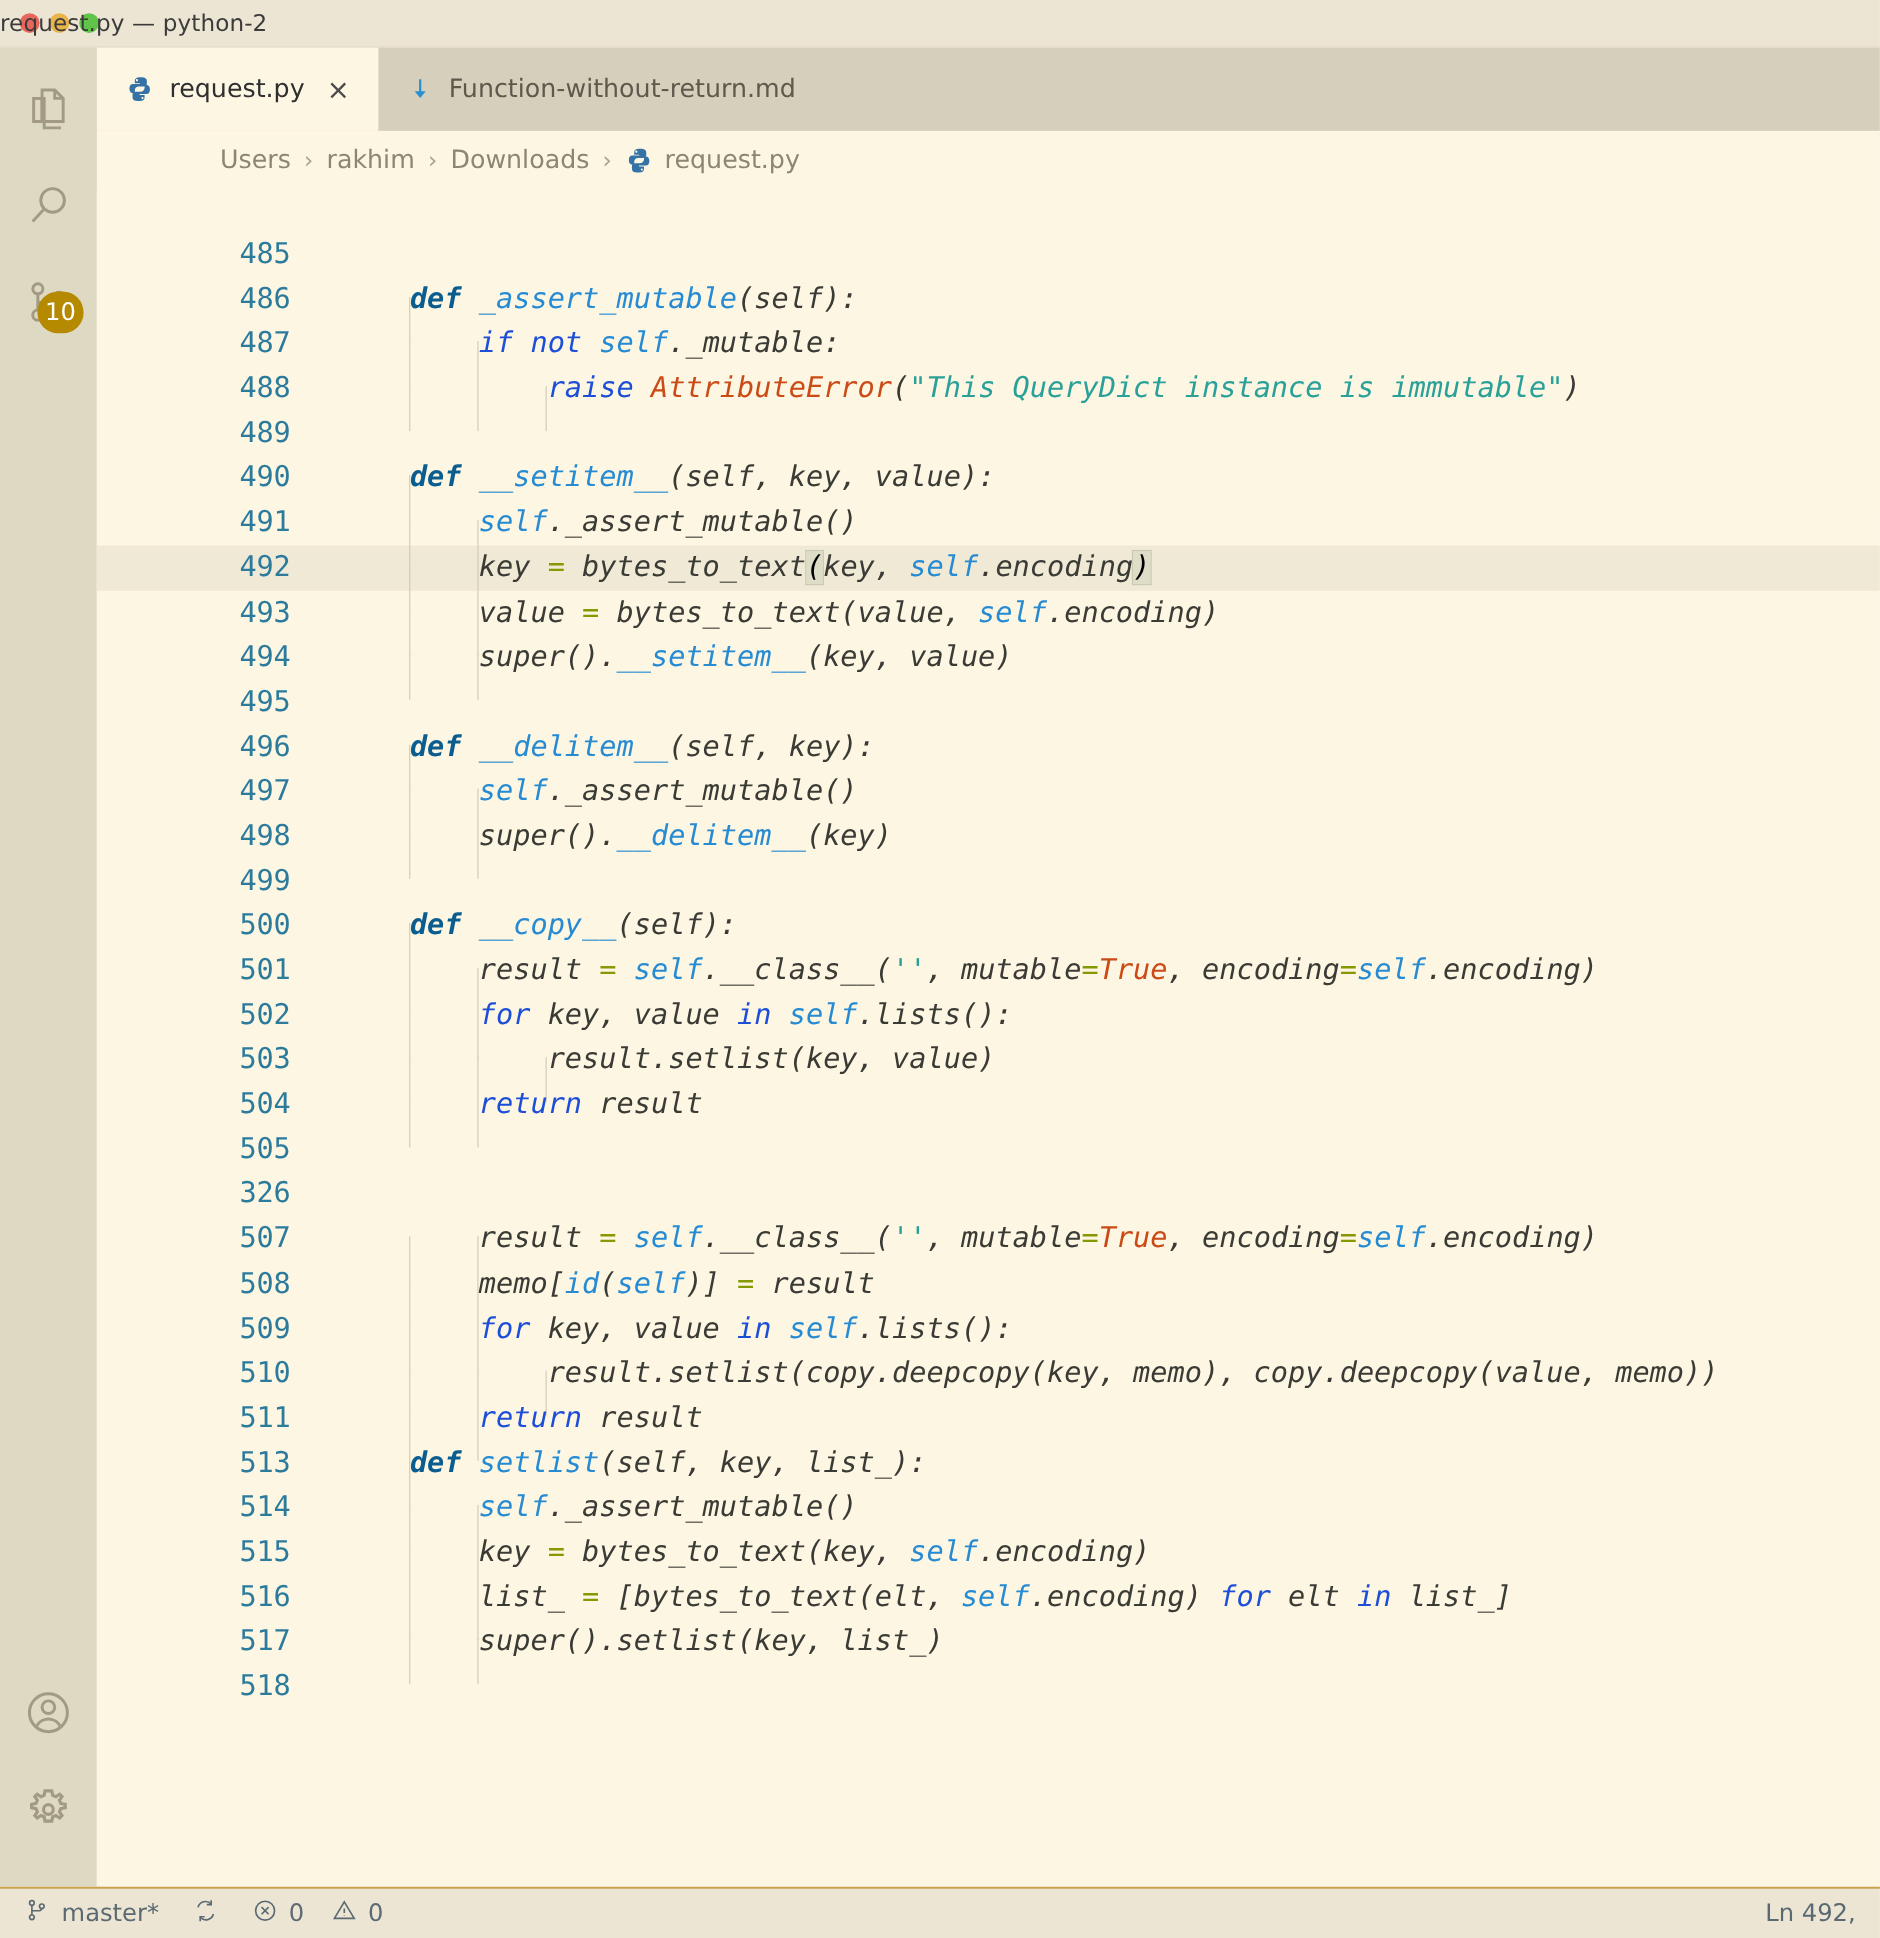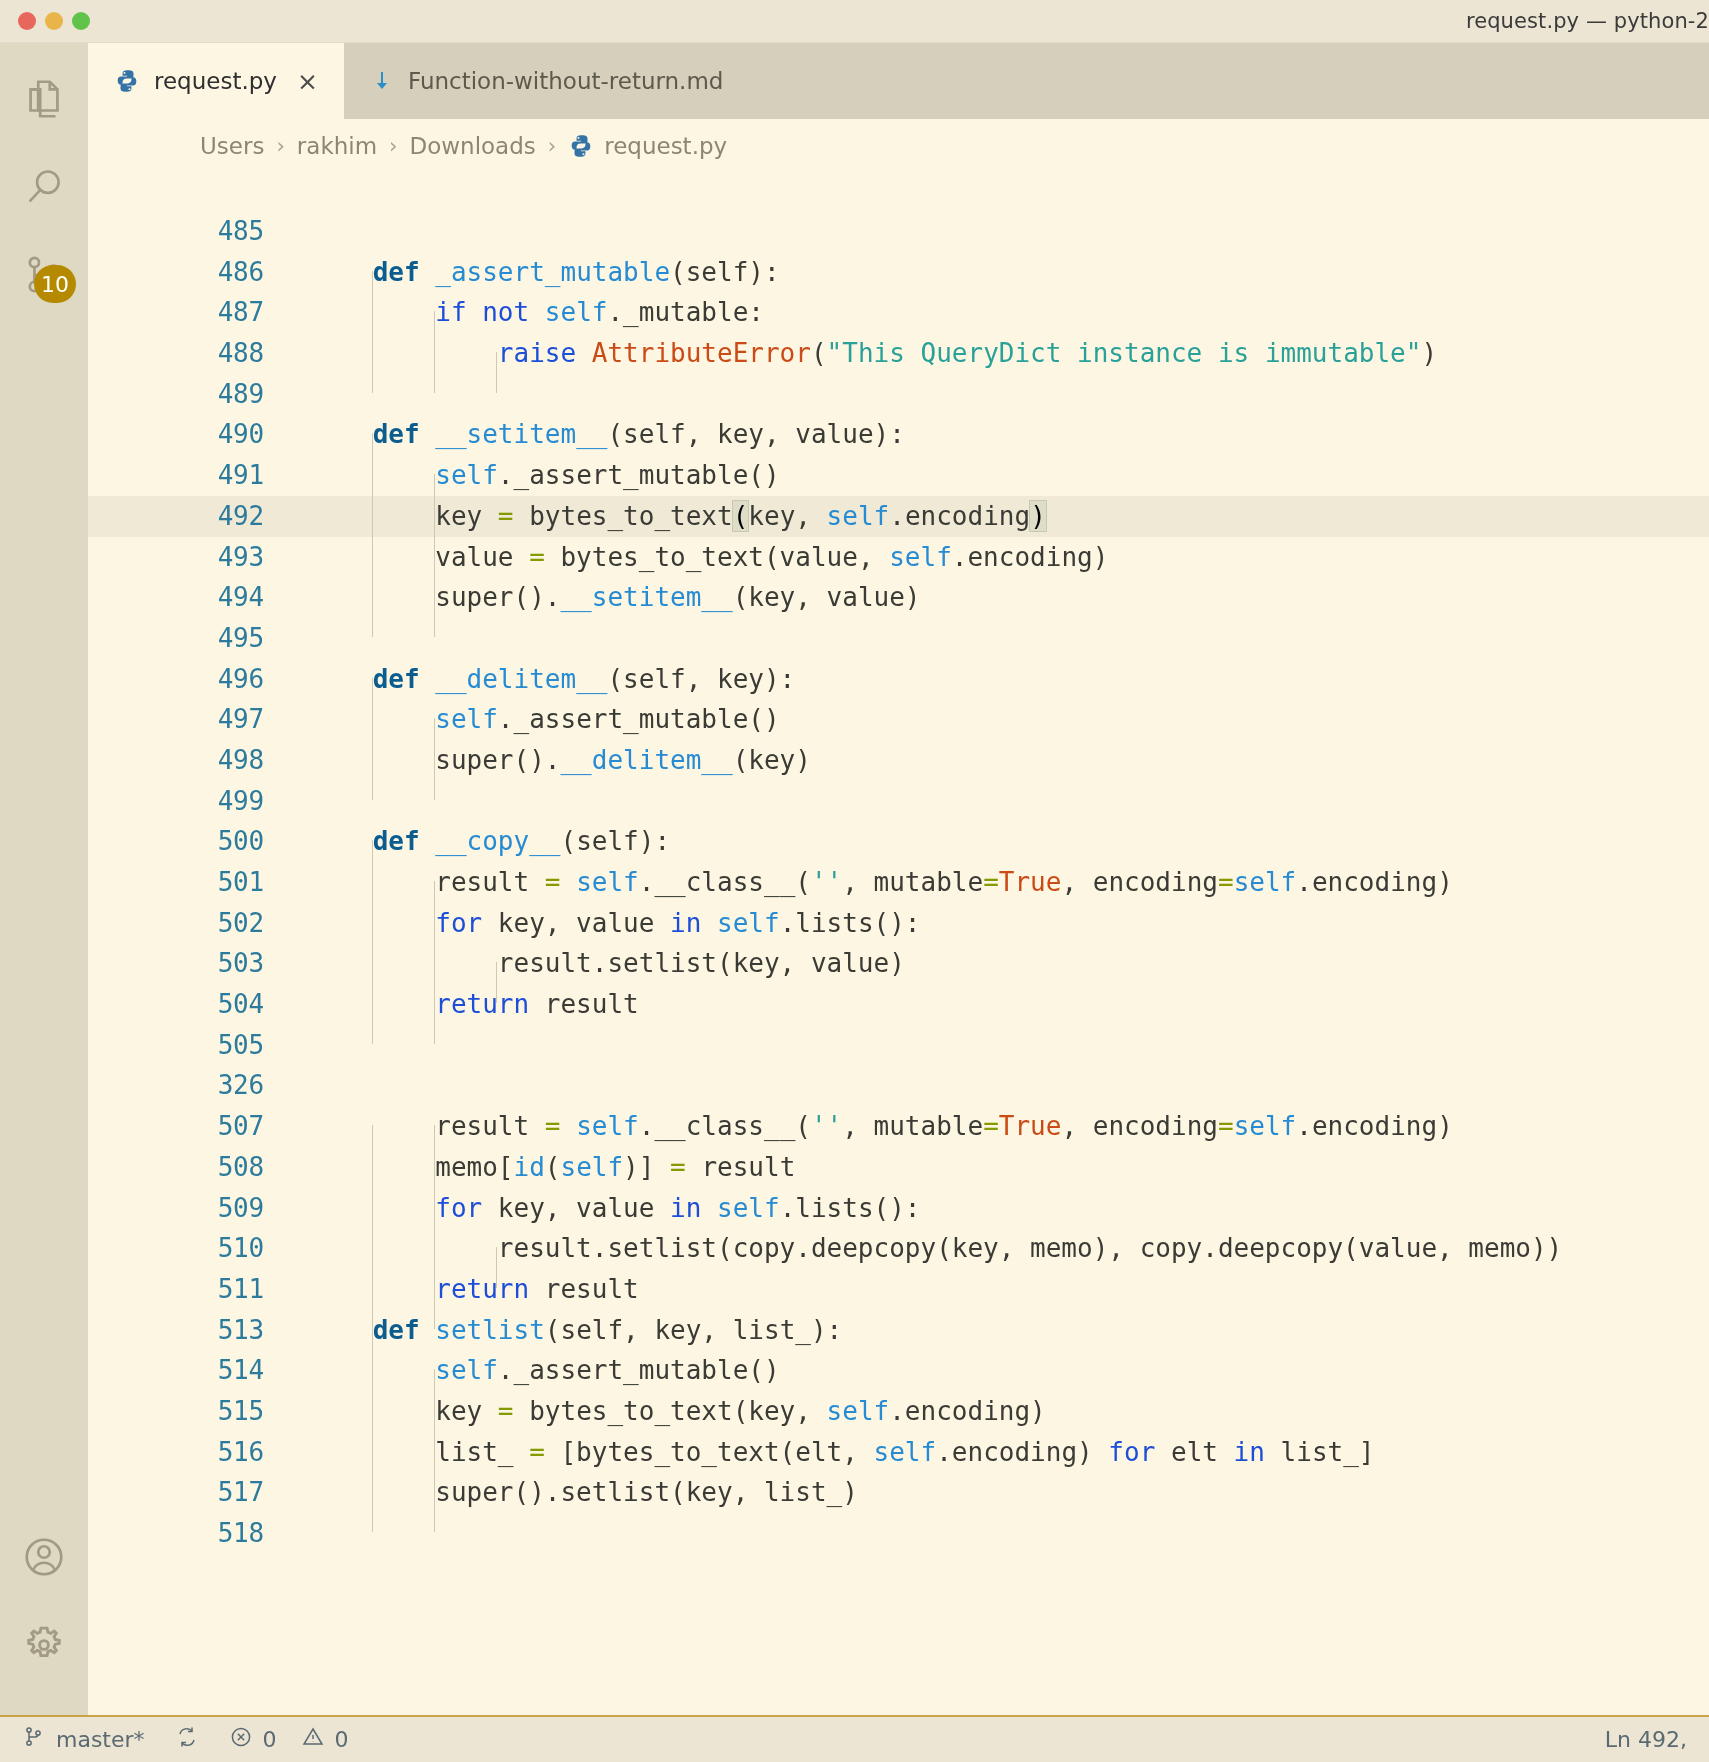--- a/index.html
+++ b/index.html
@@ -15,21 +15,21 @@
   .titlebar{
     height:42px;min-height:42px;background:#ece5d3;position:relative;
     display:flex;align-items:center;border-bottom:1px solid #e3dcc8;
   }
   .traffic{display:flex;gap:9px;margin-left:18px;}
   .dot{width:18px;height:18px;border-radius:50%;}
   .dot.red{background:#e8675c;}
   .dot.yellow{background:#e9b44a;}
   .dot.green{background:#60c34a;}
   .title-text{
-    position:absolute;left:0;right:0;text-align:right;
+    position:absolute;left:0;right:0;text-align:left;
     font-size:21px;color:#3b3b3b;letter-spacing:.1px;
     font-family:"DejaVu Sans",sans-serif;pointer-events:none;
   }
 
   
   .body-row{display:flex;flex:1;min-height:0;}
 
   
   .activitybar{
     width:88px;min-width:88px;background:#ded9c3;
@@ -81,21 +81,21 @@
   .row{
     height:40.7px;display:flex;align-items:center;white-space:pre;
     font-size:26px;line-height:40.7px;
   }
   .row.current{background:#efe9d5;}
   .ln{
     width:200px;min-width:200px;text-align:right;padding-right:24px;box-sizing:border-box;
     color:#2c7b9c;font-size:26px;letter-spacing:-0.2px;
   }
   .gut{width:22px;min-width:22px;}
-  .code{flex:1;min-width:0;padding-left:0px;position:relative;}
+  .code{flex:1;min-width:0;padding-left:0px;position:relative;font-style:italic;}
   
   .ig{display:inline-block;width:0;position:relative;}
   .ig::before{
     content:"";position:absolute;left:0;top:-10px;height:41px;width:1px;background:#cfc9b4;
   }
 
   .k{color:#1d4ed8;}          
   .fn{color:#268bd2;}         
   .sf{color:#268bd2;}         
   .str{color:#2aa198;}        

